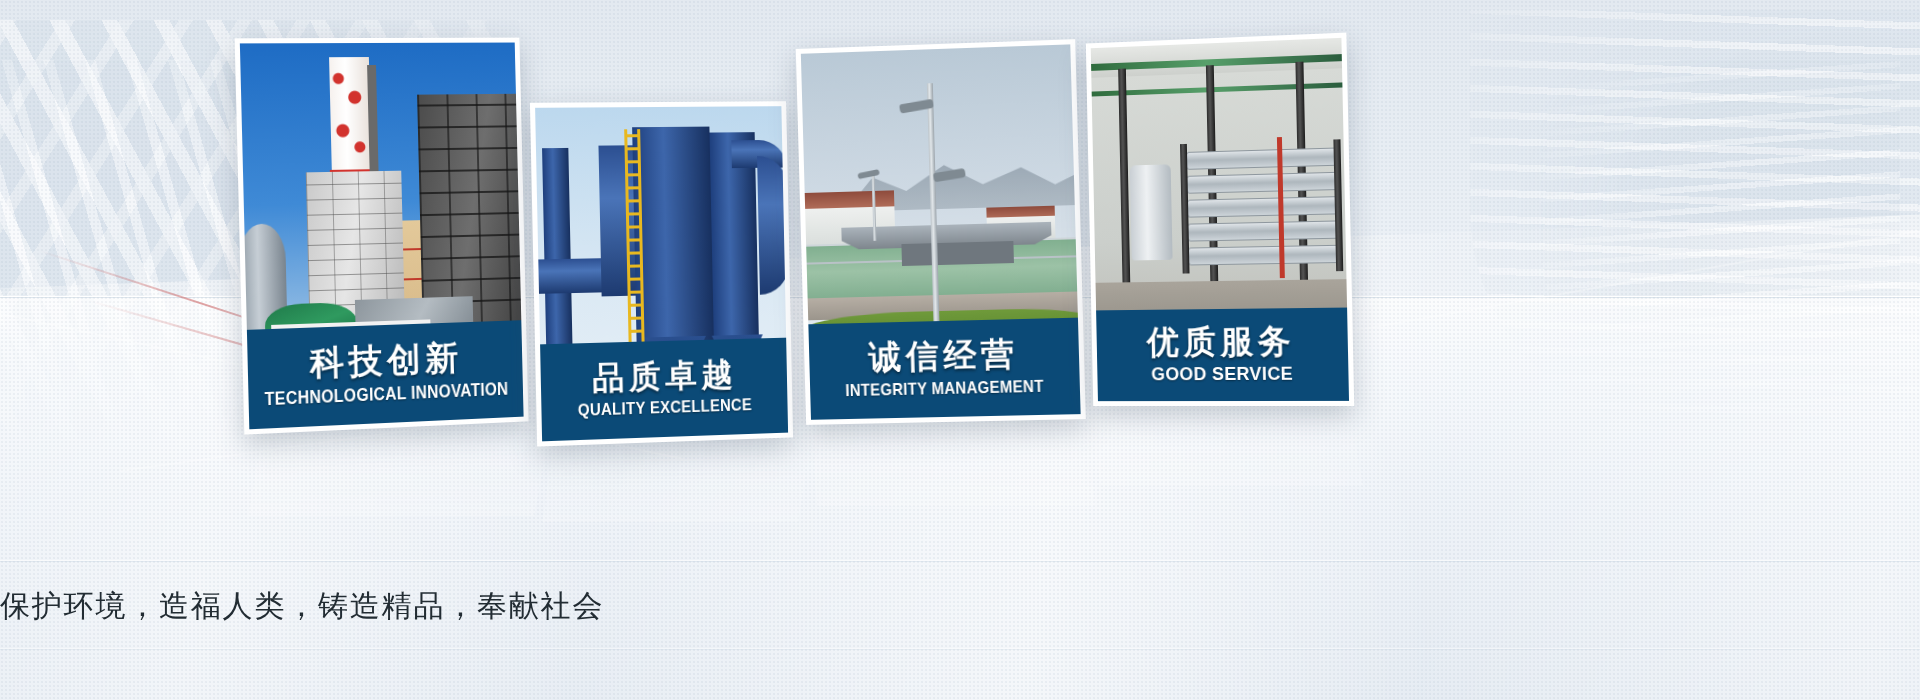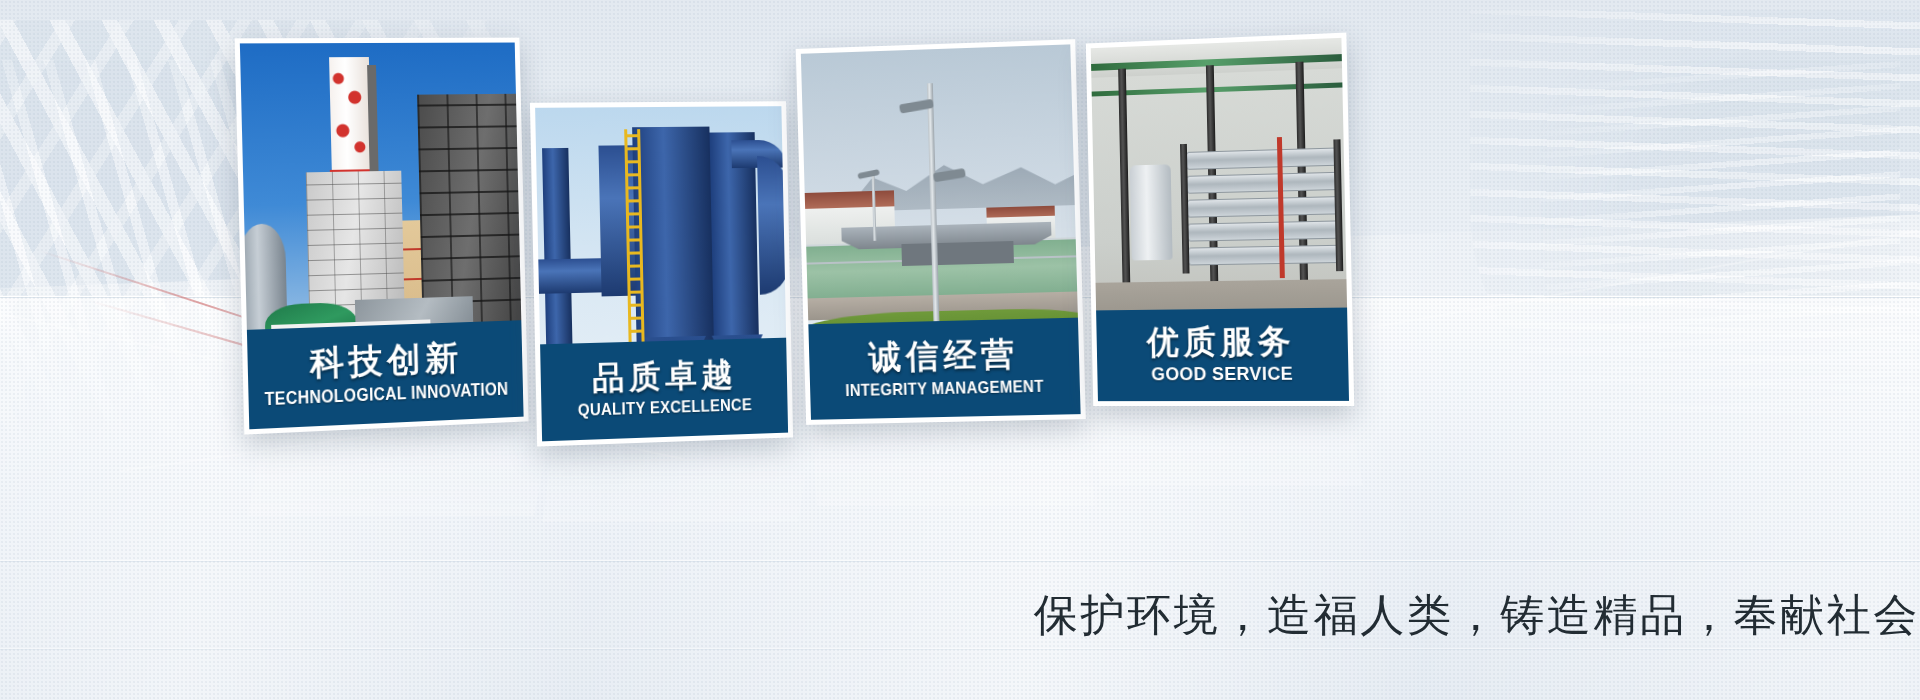--- a/index.html
+++ b/index.html
@@ -201,23 +201,23 @@
   .room4{position:absolute;inset:0;background:linear-gradient(180deg,#d9dcd8 0%,#cbcfcb 55%,#b3b0a9 100%);}
   .ceil4{position:absolute;background:linear-gradient(180deg,#e6e8e5,#cdd0cc);}
   .vpipe{position:absolute;background:linear-gradient(90deg,#2b2b2b,#555 40%,#1c1c1c);}
   .roline{position:absolute;background:linear-gradient(180deg,#dfe4e8,#aeb7bd 50%,#cdd4d9);border:1px solid #8e979e;border-radius:3px;}
   .tank4{position:absolute;background:linear-gradient(90deg,#c9cfd4,#eef1f3 40%,#b3bbc1);border-radius:6px 6px 4px 4px;}
   .floor4{position:absolute;background:linear-gradient(180deg,#a9a49b,#8e8a81);}
 
   
   .tagline{
     position:absolute;left:0;right:0;top:586px;
-    text-align:right;
+    text-align:left;
     font-family:"DejaVu Sans","Liberation Sans",sans-serif;
-    font-size:44px;color:#222c33;letter-spacing:.06em;
+    font-size:30px;color:#222c33;letter-spacing:.06em;
     white-space:nowrap;
   }
 </style>
 </head>
 <body>
 
 <div class="stage">
 
   <div class="bg-base"></div>
   <div class="bg-sky"></div>

